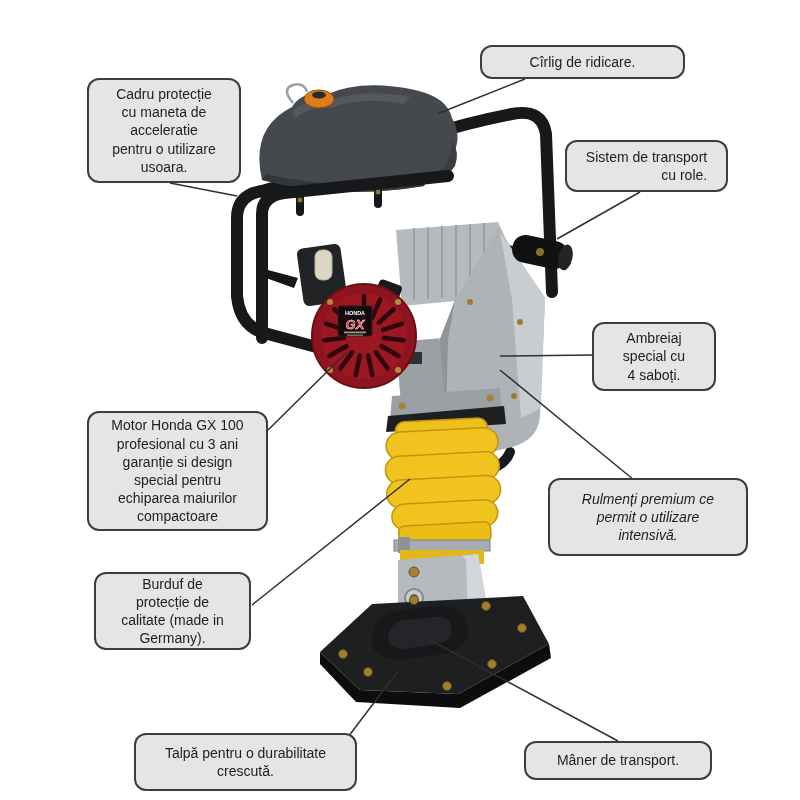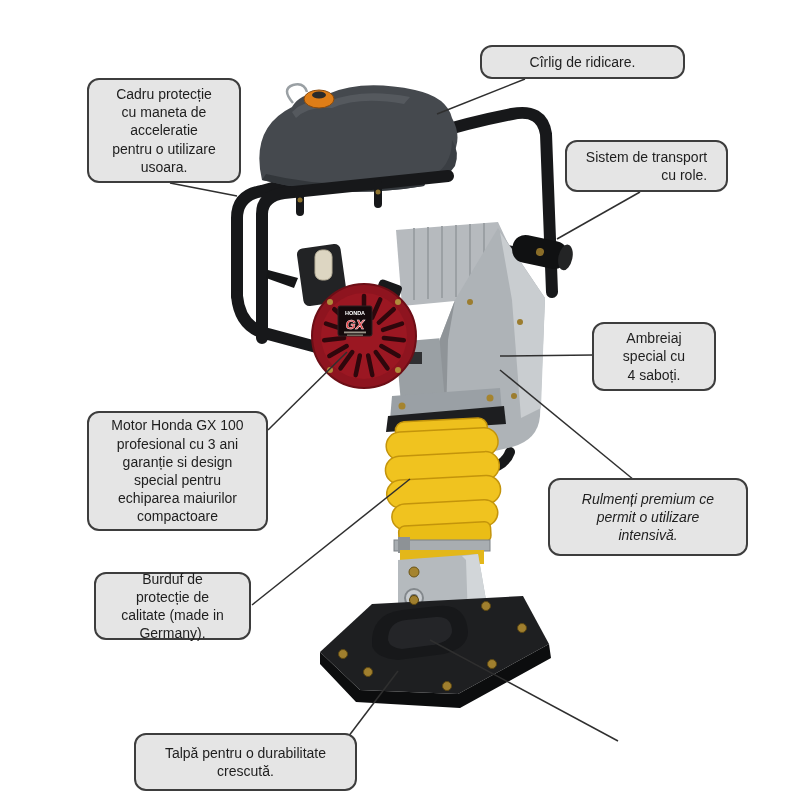--- a/index.html
+++ b/index.html
@@ -194,26 +194,29 @@
 echiparea maiurilor
 compactoare</span>
   </div>
 
   <div class="callout" style="left:548px;top:478px;width:200px;height:78px;font-style:italic;">
     <span>Rulmenți premium ce
 permit o utilizare
 intensivă.</span>
   </div>
 
-  <div class="callout" style="left:94px;top:572px;width:157px;height:68px;">
+  <div class="callout" style="left:94px;top:572px;width:157px;height:78px;">
     <span>Burduf de
 protecție de
 calitate (made in
 Germany).</span>
   </div>
 
   <div class="callout" style="left:134px;top:733px;width:223px;height:58px;text-align:center;">
     <span>Talpă pentru o durabilitate
 crescută.</span>
   </div>
 
+  <div class="callout" style="left:524px;top:741px;width:188px;height:39px;">
+    <span>Mâner de transport.</span>
+  </div>
 
 </div>
 
 </body></html>

